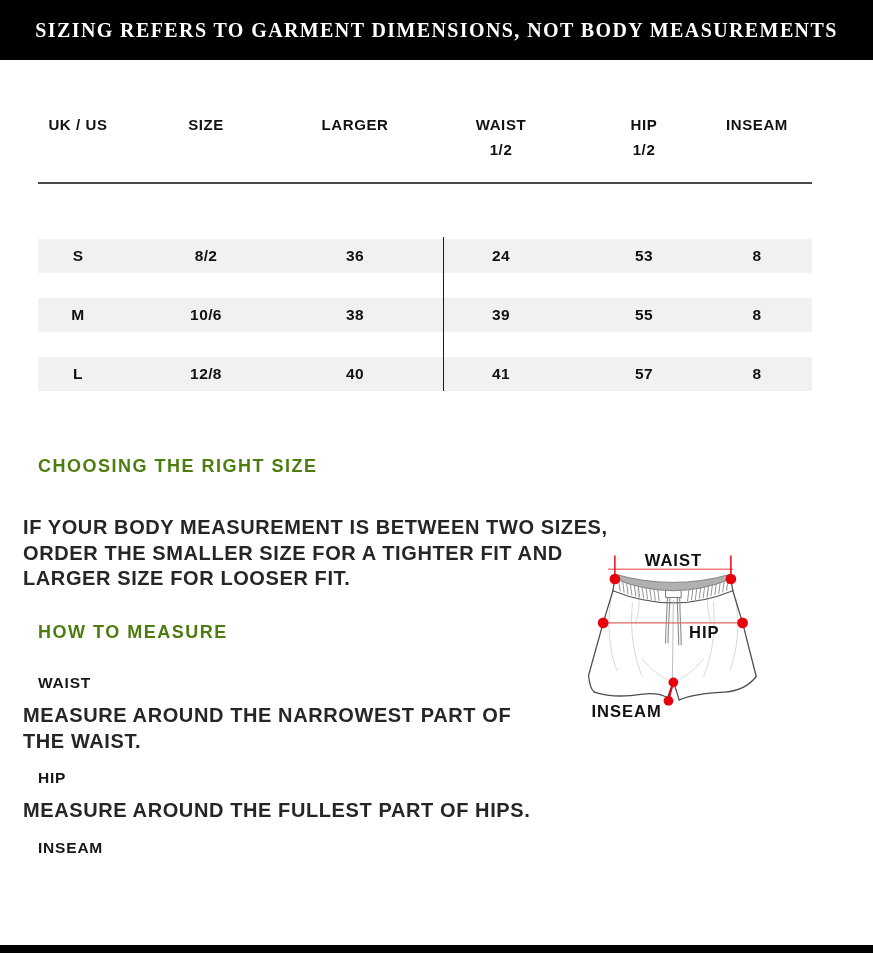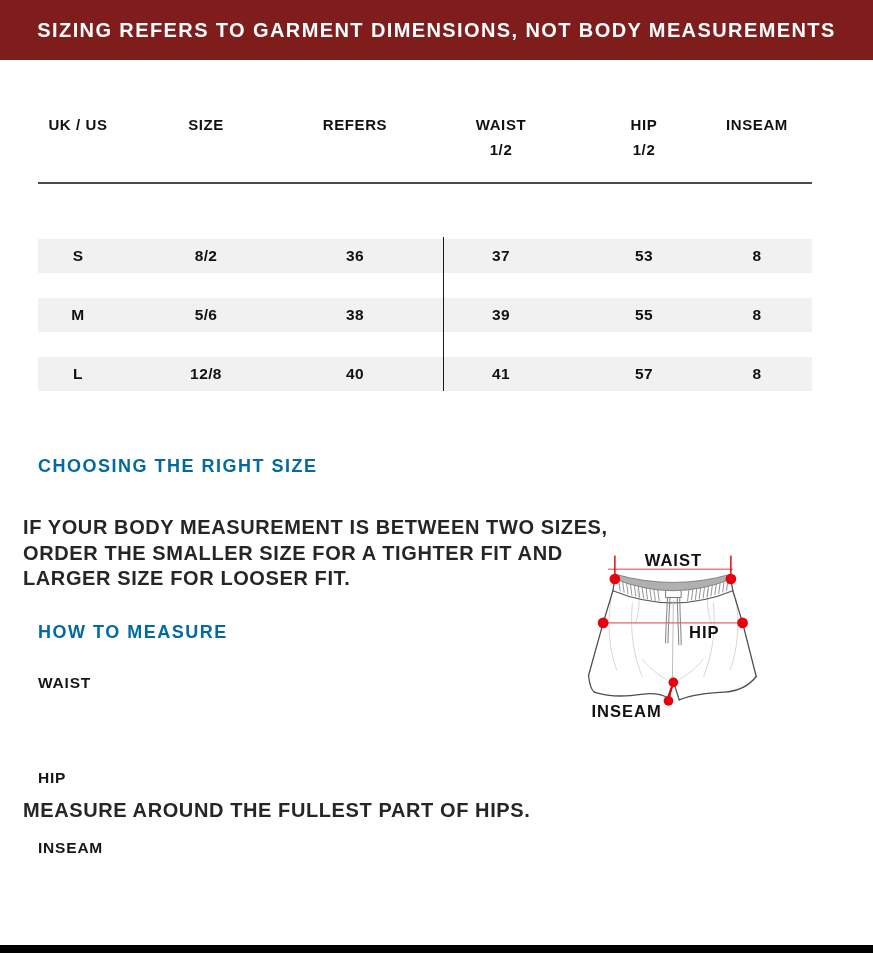--- a/index.html
+++ b/index.html
@@ -2,43 +2,43 @@
 <html><head>
 <meta charset="utf-8">
 <style>
   html,body{margin:0;padding:0;background:#ffffff;}
   .page{
     position:relative;width:873px;height:953px;background:#ffffff;overflow:hidden;
     font-family:"Liberation Sans",sans-serif;color:#1c1c1c;
   }
   
   .banner{
-    position:absolute;left:0;top:0;width:873px;height:60px;background:#7f1d1d;
-    display:flex;align-items:center;justify-content:center;
+    position:absolute;left:0;top:0;width:873px;height:60px;background:#000000;
+    display:flex;align-items:center;justify-content:center;font-family:Liberation Serif, serif;
   }
   .banner span{
     color:#ffffff;font-size:20px;font-weight:700;letter-spacing:1.4px;white-space:nowrap;
   }
   
   .thead{
     position:absolute;left:38px;top:112px;width:774px;
     display:grid;grid-template-columns:80px 176px 122px 170px 116px 110px;
   }
   .th{ text-align:center;font-size:15px;font-weight:700;letter-spacing:.6px;line-height:25px;color:#111; }
   .hrule{ position:absolute;left:38px;top:182px;width:774px;height:2px;background:#4a4a4a; }
   .trow{
     position:absolute;left:38px;width:774px;height:34px;background:#f1f1f1;
     display:grid;grid-template-columns:80px 176px 122px 170px 116px 110px;align-items:center;
   }
   .trow.r0{top:239px}.trow.r1{top:298px}.trow.r2{top:357px}
   .td{ text-align:center;font-size:15.5px;font-weight:600;letter-spacing:.4px;color:#111; }
   .vrule{ position:absolute;left:443px;top:237px;width:1px;height:154px;background:#1a1a1a; }
   
   .h2{
-    position:absolute;left:38px;font-size:18px;font-weight:700;letter-spacing:1.5px;color:#0369a1;white-space:nowrap;margin-top:8px;
+    position:absolute;left:38px;font-size:18px;font-weight:700;letter-spacing:1.5px;color:#4d7c0f;white-space:nowrap;margin-top:8px;
   }
   .h3{
     position:absolute;left:38px;font-size:15.5px;font-weight:700;letter-spacing:.8px;color:#161616;white-space:nowrap;
   }
   .body-text{
     position:absolute;left:23px;font-size:20px;font-weight:700;letter-spacing:.6px;
     line-height:25.5px;color:#262626;white-space:pre-line;
   }
   .choosing-h{top:448px}
   .choosing-p{top:495px}
@@ -67,21 +67,21 @@
   <div class="thead">
     <div class="th">
       <div>UK / US</div>
       <div></div>
     </div>
     <div class="th">
       <div>SIZE</div>
       <div></div>
     </div>
     <div class="th">
-      <div>REFERS</div>
+      <div>LARGER</div>
       <div></div>
     </div>
     <div class="th">
       <div>WAIST</div>
       <div>1/2</div>
     </div>
     <div class="th">
       <div>HIP</div>
       <div>1/2</div>
     </div>
@@ -90,27 +90,27 @@
       <div></div>
     </div>
   </div>
 
   <div class="hrule"></div>
 
   <div class="trow r0">
     <div class="td">S</div>
     <div class="td">8/2</div>
     <div class="td">36</div>
-    <div class="td">37</div>
+    <div class="td">24</div>
     <div class="td">53</div>
     <div class="td">8</div>
   </div>
   <div class="trow r1">
     <div class="td">M</div>
-    <div class="td">5/6</div>
+    <div class="td">10/6</div>
     <div class="td">38</div>
     <div class="td">39</div>
     <div class="td">55</div>
     <div class="td">8</div>
   </div>
   <div class="trow r2">
     <div class="td">L</div>
     <div class="td">12/8</div>
     <div class="td">40</div>
     <div class="td">41</div>
@@ -121,20 +121,22 @@
   <div class="vrule"></div>
 
   <h2 class="h2 choosing-h">CHOOSING THE RIGHT SIZE</h2>
   <p class="body-text choosing-p">IF YOUR BODY MEASUREMENT IS BETWEEN TWO SIZES,
 ORDER THE SMALLER SIZE FOR A TIGHTER FIT AND
 LARGER SIZE FOR LOOSER FIT.</p>
 
   <h2 class="h2 how-h">HOW TO MEASURE</h2>
 
   <h3 class="h3 waist-h">WAIST</h3>
+  <p class="body-text waist-p">MEASURE AROUND THE NARROWEST PART OF
+THE WAIST.</p>
 
   <h3 class="h3 hip-h">HIP</h3>
   <p class="body-text hip-p">MEASURE AROUND THE FULLEST PART OF HIPS.</p>
 
   <h3 class="h3 inseam-h">INSEAM</h3>
 
   <svg class="diagram" viewBox="0 0 293 200" width="293" height="200">
 
     <g stroke="#d6d6d6" stroke-width="1" fill="none">
       <path d="M28,60 C24,88 26,112 34,134"></path>

